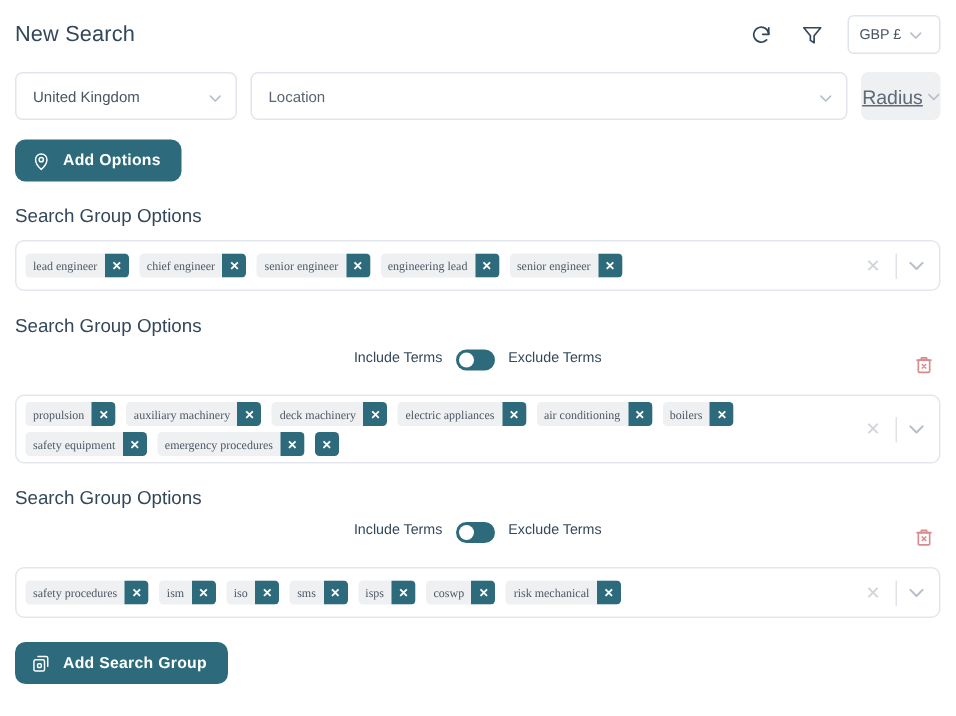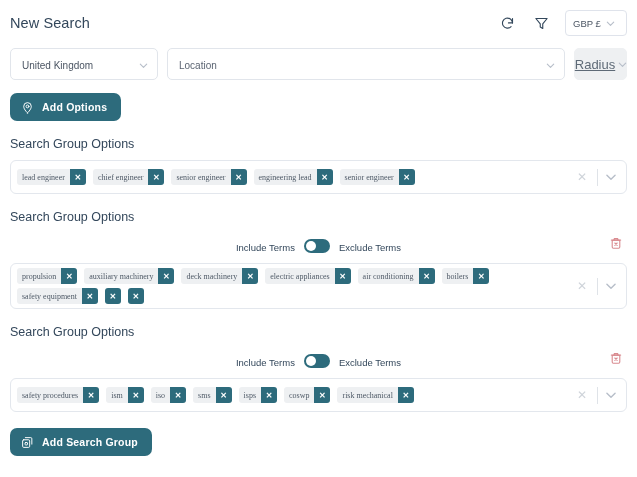--- a/index.html
+++ b/index.html
@@ -61,21 +61,21 @@
   }
   .btn-primary svg { display: block; }
   #add-location-wrap { margin-top: 13px; }
   #add-search-group-wrap { margin-top: 16px; }
 
   
   .group { margin-top: 16px; position: relative; }
   .group-title { font-size: 12.5px; color: #33475b; margin-bottom: 9px; }
 
   .toggle-row {
-    display: flex; align-items: flex-end; justify-content: center;
+    display: flex; align-items: flex-start; justify-content: center;
     gap: 9px; height: 20px; margin-bottom: 10px; position: relative;
   }
   .toggle-label { font-size: 9.5px; color: #33475b; }
   .switch {
     width: 26px; height: 14px; border-radius: 8px; background: #2d6b7c;
     position: relative; cursor: pointer; flex: none;
   }
   .switch .knob {
     position: absolute; top: 2px; left: 2px; width: 10px; height: 10px;
     border-radius: 50%; background: #fff;
@@ -251,20 +251,21 @@
             </span>
             <span class="tag">
               <span class="tlabel">boilers</span>
               <span class="tx">✕</span>
             </span>
             <span class="tag">
               <span class="tlabel">safety equipment</span>
               <span class="tx">✕</span>
             </span>
             <span class="tag">
+              <span class="tlabel">emergency procedures</span>
               <span class="tx">✕</span>
             </span>
             <span class="tag">
               <span class="tx">✕</span>
             </span>
           </div>
           <div class="tagbox-actions">
             <span class="clear-x">✕</span>
             <span class="vdiv"></span>
             <svg class="tag-chev" viewBox="0 0 24 24" fill="none" stroke="currentColor" stroke-width="2.4" stroke-linecap="round" stroke-linejoin="round">

